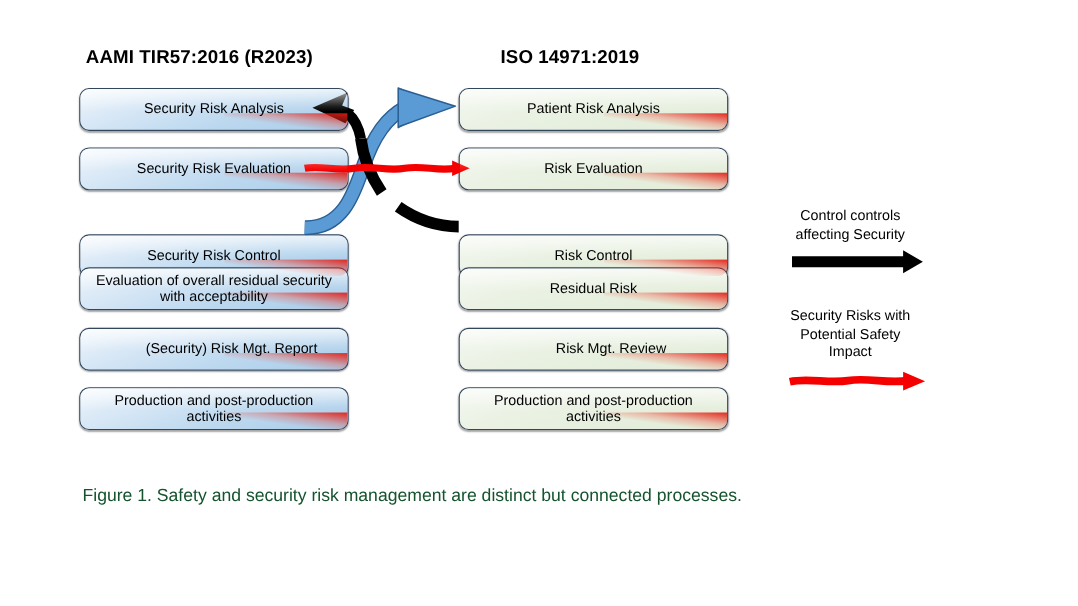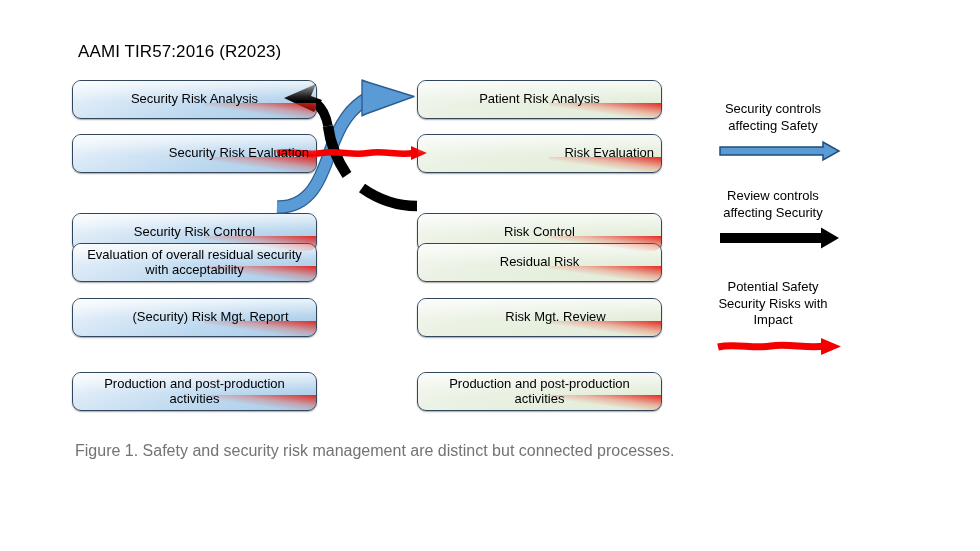--- a/index.html
+++ b/index.html
@@ -20,21 +20,21 @@
     position: absolute;
     left: 0; top: 0;
     width: 980px;
     height: 551px;
   }
 
   
   .col-heading {
     position: absolute;
     font-size: 17px;
-    font-weight: 400;
+    font-weight: 700;
     color: #000;
     white-space: nowrap;
     letter-spacing: 0.1px;
   }
   #heading-left  { left: 78px;  top: 42px; }
   #heading-right { left: 455px; top: 42px; }
 
   
   .proc-box {
     position: absolute;
@@ -88,25 +88,25 @@
   
   .col-right .proc-box {
     left: 417px;
     background: linear-gradient(160deg, #f3f7ef 0%, #e9f1e2 40%, #e2ecd8 100%);
   }
   .col-right .proc-box .gloss {
     background: linear-gradient(to bottom, rgba(255,255,255,0.70) 0%, rgba(255,255,255,0.10) 45%, rgba(255,255,255,0) 58%);
   }
 
   .row-0 { top: 80px; }
-  .row-1 { top: 134px; justify-content: flex-end; }
+  .row-1 { top: 134px; }
   .row-2 { top: 189px; margin-top: 24px; }
   .row-3 { top: 243px; }
   .row-4 { top: 298px; padding-left: 32px; }
-  .row-5 { top: 372px; align-items: center; }
+  .row-5 { top: 352px; align-items: center; }
 
   
   #connectors {
     position: absolute;
     left: 0; top: 0;
     width: 980px;
     height: 551px;
     pointer-events: none;
   }
 
@@ -126,30 +126,31 @@
   #legend-1 { left: 673px; top: 101px; }
   #legend-2 { left: 673px; top: 188px; }
   #legend-3 { left: 673px; top: 279px; }
 
   
   #figure-caption {
     position: absolute;
     left: 75px;
     top: 442px;
     font-size: 16px;
-    color: #737373;
+    color: #14532d;
     white-space: nowrap;
   }
 </style>
 </head>
 <body>
 
 <div id="figure-root">
 
   <div id="heading-left" class="col-heading">AAMI TIR57:2016 (R2023)</div>
+  <div id="heading-right" class="col-heading">ISO 14971:2019</div>
 
   <div class="col-left">
 
     <div class="proc-box row-0">
       <div class="gloss"></div>
       <div class="red-wash"></div>
       <span class="label">Security Risk Analysis</span>
     </div>
 
     <div class="proc-box row-1">
@@ -244,48 +245,37 @@
 
       <polygon points="284,98 316,84 311,96 322,100 314,112" fill="#000000" stroke="none" stroke-linejoin="round"></polygon>
     </g>
 
     <g>
       <path d="M 277,153 C 292,150 306,156 322,153 C 338,150 352,156 368,153 C 384,150 398,156 414,153" fill="none" stroke="#f50000" stroke-width="6.5" stroke-linecap="butt"></path>
       <polygon points="411,146 427,153 411,160" fill="#f50000"></polygon>
     </g>
   </svg>
 
-  <div class="legend-block" id="legend-1">
-    <div class="legend-caption">
-      <div>Security controls</div>
-      <div>affecting Safety</div>
-    </div>
-    <div class="legend-arrow-slot">
-      <svg width="200" height="22" viewBox="0 0 200 22">
-        <path d="M 47,7 L 150,7 L 150,2 L 166,11 L 150,20 L 150,15 L 47,15 Z" fill="#5b9bd5" stroke="#1f4e79" stroke-width="1.5" stroke-linejoin="miter"></path>
-      </svg>
-    </div>
-  </div>
 
   <div class="legend-block" id="legend-2">
     <div class="legend-caption">
-      <div>Review controls</div>
+      <div>Control controls</div>
       <div>affecting Security</div>
     </div>
     <div class="legend-arrow-slot">
       <svg width="200" height="22" viewBox="0 0 200 22">
         <path d="M 47,6 L 148,6 L 148,0.5 L 166,11 L 148,21.5 L 148,16 L 47,16 Z" fill="#000000" stroke="none"></path>
       </svg>
     </div>
   </div>
 
   <div class="legend-block" id="legend-3">
     <div class="legend-caption">
+      <div>Security Risks with</div>
       <div>Potential Safety</div>
-      <div>Security Risks with</div>
       <div>Impact</div>
     </div>
     <div class="legend-arrow-slot">
       <svg width="200" height="22" viewBox="0 0 200 22">
         <path d="M 45,12 C 62,8 80,14 98,11 C 116,8 134,14 152,11" fill="none" stroke="#f50000" stroke-width="7" stroke-linecap="butt"></path>
         <polygon points="148,3 168,11.5 148,20" fill="#f50000"></polygon>
       </svg>
     </div>
   </div>
 

